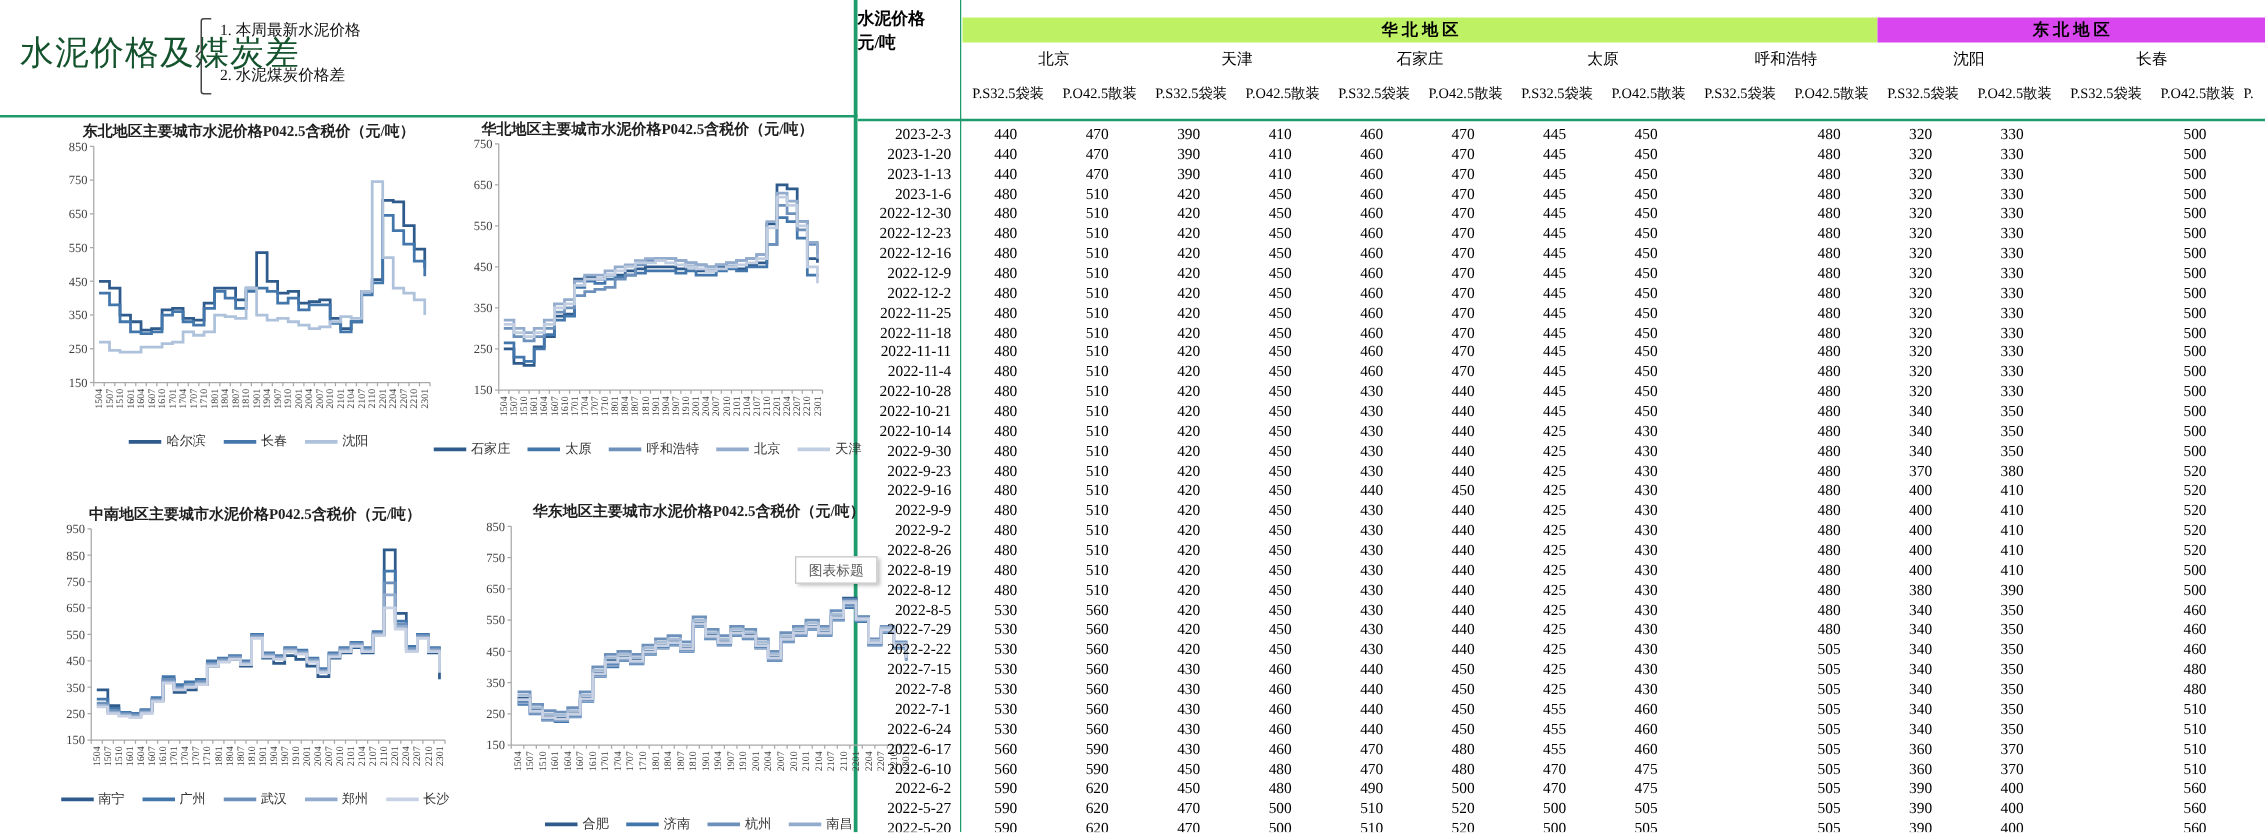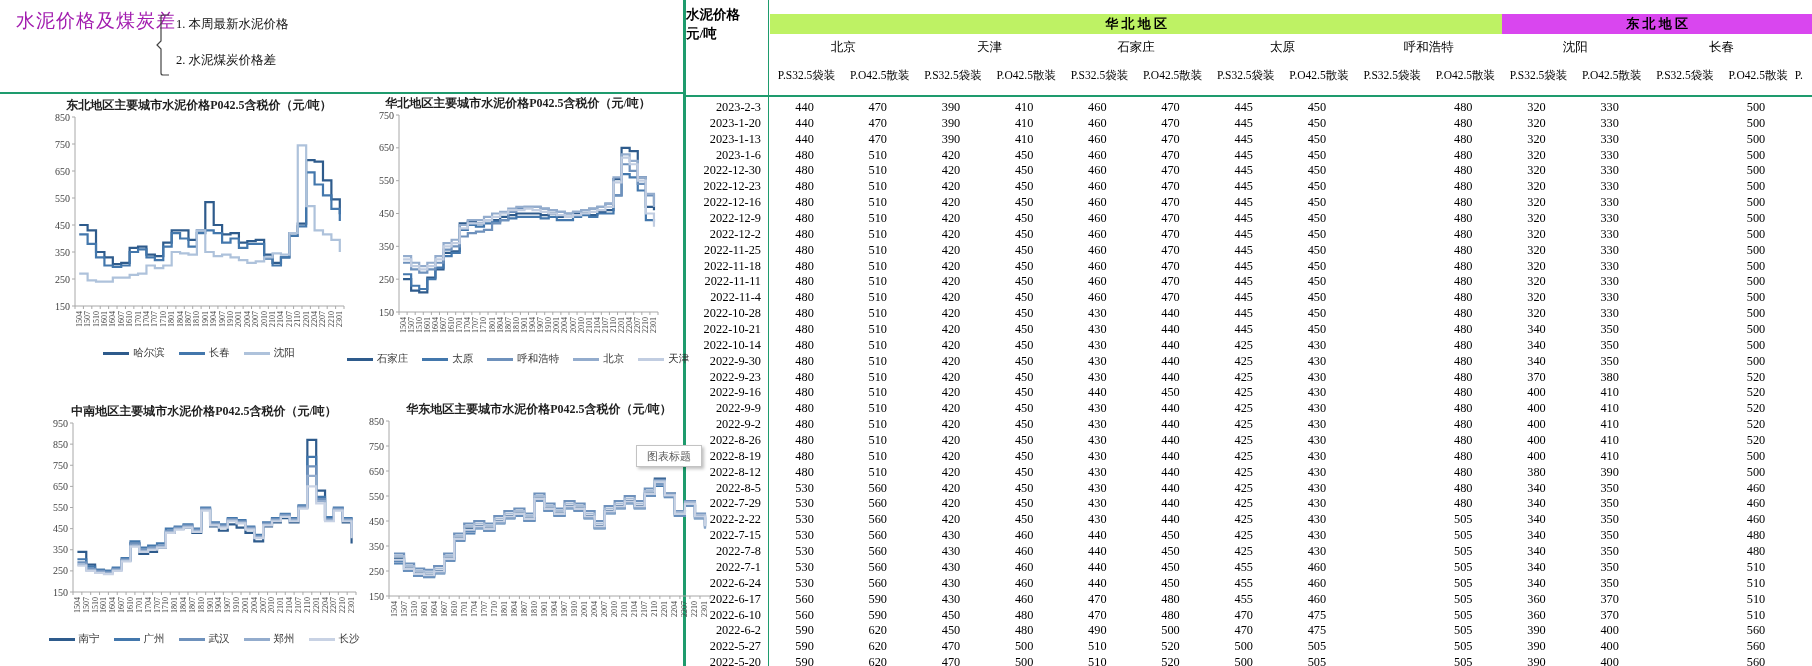--- a/index.html
+++ b/index.html
@@ -1,20 +1,20 @@
 <!DOCTYPE html>
 <html><head>
 <meta charset="utf-8">
 <style>
   html,body{margin:0;padding:0;background:#fff;}
   .page{position:relative;width:1812px;height:666px;overflow:hidden;background:#fff;
         font-family:"Liberation Serif","DejaVu Serif",serif;color:#000;}
   .gline{position:absolute;background:#1e9b6d;}
   
-  .sheet-title{position:absolute;left:16px;top:8px;font-size:19px;letter-spacing:1px;color:#a21caf;}
+  .sheet-title{position:absolute;left:16px;top:24px;font-size:27px;letter-spacing:1px;color:#14532d;}
   .brace{position:absolute;left:156px;top:14px;}
   .note{position:absolute;left:176px;font-size:12.5px;color:#111;}
   .note1{top:16px;} .note2{top:52px;}
   
   .chart{position:absolute;display:flex;flex-direction:column;margin-left:44px;}
   .ctitle{font-size:12px;font-weight:bold;text-align:center;color:#1f1f1f;line-height:15px;flex:0 0 auto;}
   .ctitle.two{max-width:312px;margin:0 auto;}
   .cplot{flex:0 0 auto;display:block;}
   .clegend{margin-top:auto;flex:0 0 auto;display:flex;flex-direction:column;gap:2px;}
   .lgrow{display:flex;justify-content:center;gap:14px;}
@@ -384,21 +384,21 @@
             <span class="lgline" style="background: rgb(147, 172, 205);"></span>
             <span>郑州</span>
           </span>
           <span class="lgitem">
             <span class="lgline" style="background: rgb(200, 210, 228);"></span>
             <span>长沙</span>
           </span>
         </div>
       </div>
   </div>
-  <div class="chart" id="c3" style="left:318px;top:402px;width:354px;height:264px;justify-content:flex-end;">
+  <div class="chart" id="c3" style="left:338px;top:402px;width:354px;height:264px;justify-content:flex-end;">
     <div class="ctitle two">华东地区主要城市水泥价格P042.5含税价（元/吨）</div>
     <svg class="cplot" width="354" height="213">
         <line x1="27" y1="4" x2="27" y2="179" stroke="#a8a8a8"></line>
         <line x1="24" y1="179" x2="27" y2="179" stroke="#a8a8a8"></line>
         <text x="22" y="182.5" text-anchor="end" font-size="10" fill="#3f3f3f">150</text>
         <line x1="24" y1="154" x2="27" y2="154" stroke="#a8a8a8"></line>
         <text x="22" y="157.5" text-anchor="end" font-size="10" fill="#3f3f3f">250</text>
         <line x1="24" y1="129" x2="27" y2="129" stroke="#a8a8a8"></line>
         <text x="22" y="132.5" text-anchor="end" font-size="10" fill="#3f3f3f">350</text>
         <line x1="24" y1="104" x2="27" y2="104" stroke="#a8a8a8"></line>
@@ -479,20 +479,38 @@
         <text x="345.484375" y="184" text-anchor="end" font-size="8" fill="#3f3f3f" transform="rotate(-90 345.484375 184)">2301</text>
         <polyline points="32.015625,141.5 42.046875,141.5 42.046875,151.5 52.078125,151.5 52.078125,156.5 62.109375,156.5 62.109375,157.75 72.140625,157.75 72.140625,154 82.171875,154 82.171875,141.5 92.203125,141.5 92.203125,121.49999999999999 102.234375,121.49999999999999 102.234375,111.5 112.265625,111.5 112.265625,109 122.296875,109 122.296875,111.5 132.328125,111.5 132.328125,104 142.359375,104 142.359375,98.99999999999999 152.390625,98.99999999999999 152.390625,96.5 162.421875,96.5 162.421875,101.5 172.453125,101.5 172.453125,81.5 182.484375,81.5 182.484375,91.5 192.515625,91.5 192.515625,96.5 202.546875,96.5 202.546875,89 212.578125,89 212.578125,91.5 222.609375,91.5 222.609375,98.99999999999999 232.640625,98.99999999999999 232.640625,109 242.671875,109 242.671875,93.99999999999999 252.703125,93.99999999999999 252.703125,89 262.734375,89 262.734375,84 272.765625,84 272.765625,89 282.796875,89 282.796875,76.5 292.828125,76.5 292.828125,61.5 302.859375,61.5 302.859375,76.5 312.890625,76.5 312.890625,96.5 322.921875,96.5 322.921875,86.5 332.953125,86.5 332.953125,98.99999999999999 342.984375,98.99999999999999 342.984375,109" fill="none" stroke="#2e5b8c" stroke-width="2.2"></polyline>
         <polyline points="32.015625,146.5 42.046875,146.5 42.046875,154 52.078125,154 52.078125,159 62.109375,159 62.109375,160.25 72.140625,160.25 72.140625,156.5 82.171875,156.5 82.171875,144 92.203125,144 92.203125,124 102.234375,124 102.234375,116.50000000000001 112.265625,116.50000000000001 112.265625,111.5 122.296875,111.5 122.296875,114 132.328125,114 132.328125,106.5 142.359375,106.5 142.359375,101.5 152.390625,101.5 152.390625,98.99999999999999 162.421875,98.99999999999999 162.421875,104 172.453125,104 172.453125,84 182.484375,84 182.484375,93.99999999999999 192.515625,93.99999999999999 192.515625,98.99999999999999 202.546875,98.99999999999999 202.546875,91.5 212.578125,91.5 212.578125,93.99999999999999 222.609375,93.99999999999999 222.609375,101.5 232.640625,101.5 232.640625,111.5 242.671875,111.5 242.671875,96.5 252.703125,96.5 252.703125,91.5 262.734375,91.5 262.734375,86.5 272.765625,86.5 272.765625,91.5 282.796875,91.5 282.796875,79 292.828125,79 292.828125,69 302.859375,69 302.859375,80.25 312.890625,80.25 312.890625,98.99999999999999 322.921875,98.99999999999999 322.921875,89 332.953125,89 332.953125,101.5 342.984375,101.5 342.984375,111.5" fill="none" stroke="#4377ac" stroke-width="2.2"></polyline>
         <polyline points="32.015625,136.5 42.046875,136.5 42.046875,146.5 52.078125,146.5 52.078125,151.5 62.109375,151.5 62.109375,152.75 72.140625,152.75 72.140625,149 82.171875,149 82.171875,136.5 92.203125,136.5 92.203125,116.50000000000001 102.234375,116.50000000000001 102.234375,106.5 112.265625,106.5 112.265625,104 122.296875,104 122.296875,106.5 132.328125,106.5 132.328125,98.99999999999999 142.359375,98.99999999999999 142.359375,93.99999999999999 152.390625,93.99999999999999 152.390625,91.5 162.421875,91.5 162.421875,96.5 172.453125,96.5 172.453125,76.5 182.484375,76.5 182.484375,86.5 192.515625,86.5 192.515625,91.5 202.546875,91.5 202.546875,84 212.578125,84 212.578125,86.5 222.609375,86.5 222.609375,93.99999999999999 232.640625,93.99999999999999 232.640625,104 242.671875,104 242.671875,89 252.703125,89 252.703125,84 262.734375,84 262.734375,79 272.765625,79 272.765625,84 282.796875,84 282.796875,71.5 292.828125,71.5 292.828125,62.74999999999999 302.859375,62.74999999999999 302.859375,76.5 312.890625,76.5 312.890625,93.99999999999999 322.921875,93.99999999999999 322.921875,84 332.953125,84 332.953125,96.5 342.984375,96.5 342.984375,106.5" fill="none" stroke="#6e91bc" stroke-width="2.2"></polyline>
         <polyline points="32.015625,145.25 42.046875,145.25 42.046875,153.5 52.078125,153.5 52.078125,158.5 62.109375,158.5 62.109375,159.5 72.140625,159.5 72.140625,156 82.171875,156 82.171875,143.5 92.203125,143.5 92.203125,123.5 102.234375,123.5 102.234375,115.25 112.265625,115.25 112.265625,111 122.296875,111 122.296875,113.49999999999999 132.328125,113.49999999999999 132.328125,106 142.359375,106 142.359375,101 152.390625,101 152.390625,98.5 162.421875,98.5 162.421875,103.50000000000001 172.453125,103.50000000000001 172.453125,83.5 182.484375,83.5 182.484375,93.5 192.515625,93.5 192.515625,98.5 202.546875,98.5 202.546875,91 212.578125,91 212.578125,93.5 222.609375,93.5 222.609375,101 232.640625,101 232.640625,111 242.671875,111 242.671875,96 252.703125,96 252.703125,91 262.734375,91 262.734375,86 272.765625,86 272.765625,91 282.796875,91 282.796875,78.5 292.828125,78.5 292.828125,67.75 302.859375,67.75 302.859375,79.5 312.890625,79.5 312.890625,98.5 322.921875,98.5 322.921875,88.5 332.953125,88.5 332.953125,101 342.984375,101 342.984375,111" fill="none" stroke="#93accd" stroke-width="2.2"></polyline>
         <polyline points="32.015625,144 42.046875,144 42.046875,152.75 52.078125,152.75 52.078125,157.75 62.109375,157.75 62.109375,159 72.140625,159 72.140625,155.25 82.171875,155.25 82.171875,142.75 92.203125,142.75 92.203125,122.75 102.234375,122.75 102.234375,114 112.265625,114 112.265625,110.24999999999999 122.296875,110.24999999999999 122.296875,112.75 132.328125,112.75 132.328125,105.25000000000001 142.359375,105.25000000000001 142.359375,100.25000000000001 152.390625,100.25000000000001 152.390625,97.75 162.421875,97.75 162.421875,102.75 172.453125,102.75 172.453125,82.75 182.484375,82.75 182.484375,92.75 192.515625,92.75 192.515625,97.75 202.546875,97.75 202.546875,90.25 212.578125,90.25 212.578125,92.75 222.609375,92.75 222.609375,100.25000000000001 232.640625,100.25000000000001 232.640625,110.24999999999999 242.671875,110.24999999999999 242.671875,95.25 252.703125,95.25 252.703125,90.25 262.734375,90.25 262.734375,85.25 272.765625,85.25 272.765625,90.25 282.796875,90.25 282.796875,77.75 292.828125,77.75 292.828125,66.5 302.859375,66.5 302.859375,79 312.890625,79 312.890625,97.75 322.921875,97.75 322.921875,87.75 332.953125,87.75 332.953125,100.25000000000001 342.984375,100.25000000000001 342.984375,110.24999999999999" fill="none" stroke="#5c86b6" stroke-width="2.2"></polyline>
         <polyline points="32.015625,139 42.046875,139 42.046875,149 52.078125,149 52.078125,154 62.109375,154 62.109375,155.25 72.140625,155.25 72.140625,151.5 82.171875,151.5 82.171875,139 92.203125,139 92.203125,119 102.234375,119 102.234375,109 112.265625,109 112.265625,106.5 122.296875,106.5 122.296875,109 132.328125,109 132.328125,101.5 142.359375,101.5 142.359375,96.5 152.390625,96.5 152.390625,93.99999999999999 162.421875,93.99999999999999 162.421875,98.99999999999999 172.453125,98.99999999999999 172.453125,79 182.484375,79 182.484375,89 192.515625,89 192.515625,93.99999999999999 202.546875,93.99999999999999 202.546875,86.5 212.578125,86.5 212.578125,89 222.609375,89 222.609375,96.5 232.640625,96.5 232.640625,106.5 242.671875,106.5 242.671875,91.5 252.703125,91.5 252.703125,86.5 262.734375,86.5 262.734375,81.5 272.765625,81.5 272.765625,86.5 282.796875,86.5 282.796875,74 292.828125,74 292.828125,64 302.859375,64 302.859375,77.75 312.890625,77.75 312.890625,95.25 322.921875,95.25 322.921875,85.25 332.953125,85.25 332.953125,97.75 342.984375,97.75 342.984375,107.75" fill="none" stroke="#a9bcd6" stroke-width="2.2"></polyline>
         <polyline points="32.015625,142.75 42.046875,142.75 42.046875,152 52.078125,152 52.078125,157 62.109375,157 62.109375,158.25 72.140625,158.25 72.140625,154.5 82.171875,154.5 82.171875,142 92.203125,142 92.203125,122 102.234375,122 102.234375,112.75 112.265625,112.75 112.265625,109.5 122.296875,109.5 122.296875,112 132.328125,112 132.328125,104.5 142.359375,104.5 142.359375,99.5 152.390625,99.5 152.390625,97.00000000000001 162.421875,97.00000000000001 162.421875,102.00000000000001 172.453125,102.00000000000001 172.453125,82 182.484375,82 182.484375,92 192.515625,92 192.515625,97.00000000000001 202.546875,97.00000000000001 202.546875,89.5 212.578125,89.5 212.578125,92 222.609375,92 222.609375,99.5 232.640625,99.5 232.640625,109.5 242.671875,109.5 242.671875,94.5 252.703125,94.5 252.703125,89.5 262.734375,89.5 262.734375,84.5 272.765625,84.5 272.765625,89.5 282.796875,89.5 282.796875,77 292.828125,77 292.828125,65.25 302.859375,65.25 302.859375,78.5 312.890625,78.5 312.890625,97.00000000000001 322.921875,97.00000000000001 322.921875,87 332.953125,87 332.953125,99.5 342.984375,99.5 342.984375,109.5" fill="none" stroke="#c8d2e4" stroke-width="2.2"></polyline>
       </svg>
     <div class="clegend">
+        <div class="lgrow">
+          <span class="lgitem">
+            <span class="lgline" style="background: rgb(46, 91, 140);"></span>
+            <span>合肥</span>
+          </span>
+          <span class="lgitem">
+            <span class="lgline" style="background: rgb(67, 119, 172);"></span>
+            <span>济南</span>
+          </span>
+          <span class="lgitem">
+            <span class="lgline" style="background: rgb(110, 145, 188);"></span>
+            <span>杭州</span>
+          </span>
+          <span class="lgitem">
+            <span class="lgline" style="background: rgb(147, 172, 205);"></span>
+            <span>南昌</span>
+          </span>
+        </div>
       </div>
   </div>
 
   <div class="float-title">图表标题</div>
 
   <div id="rpane">
     <div class="corner" style="top:6px;">水泥价格</div>
     <div class="corner" style="top:25px;">元/吨</div>
     <div id="thead">
         <div class="band" style="left:84px;width:732px;background:#bef264;">华 北 地 区</div>

